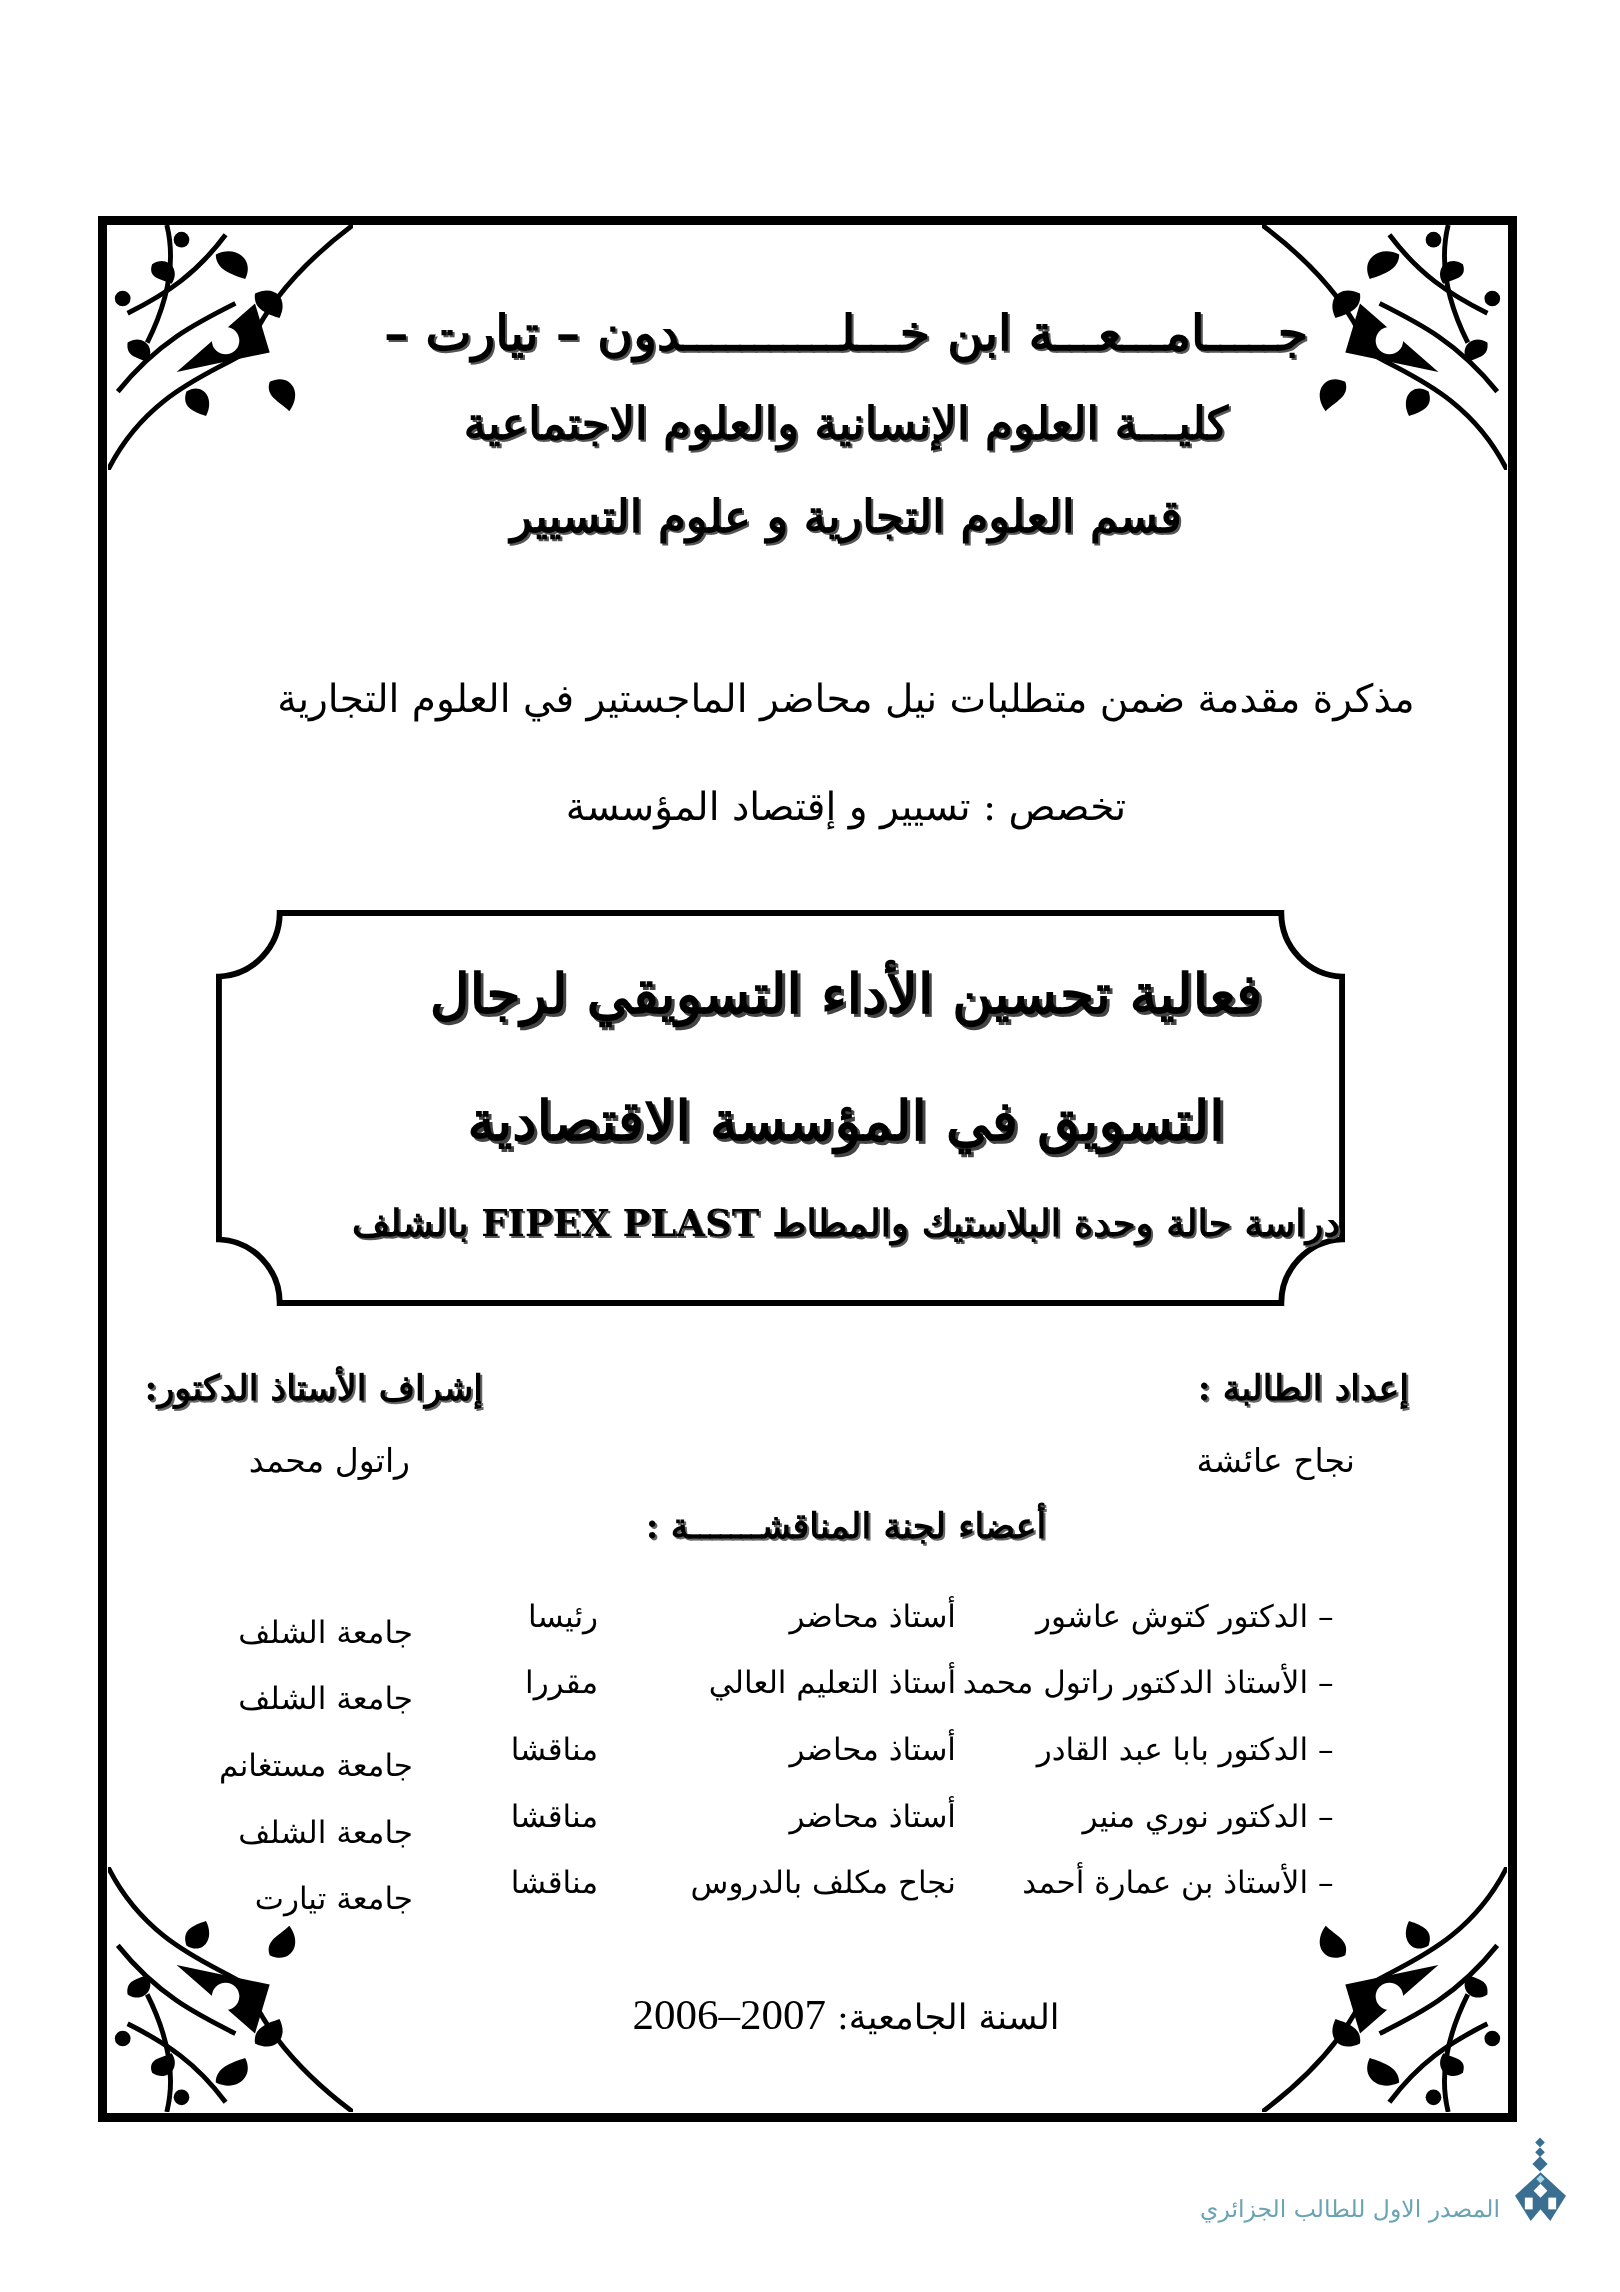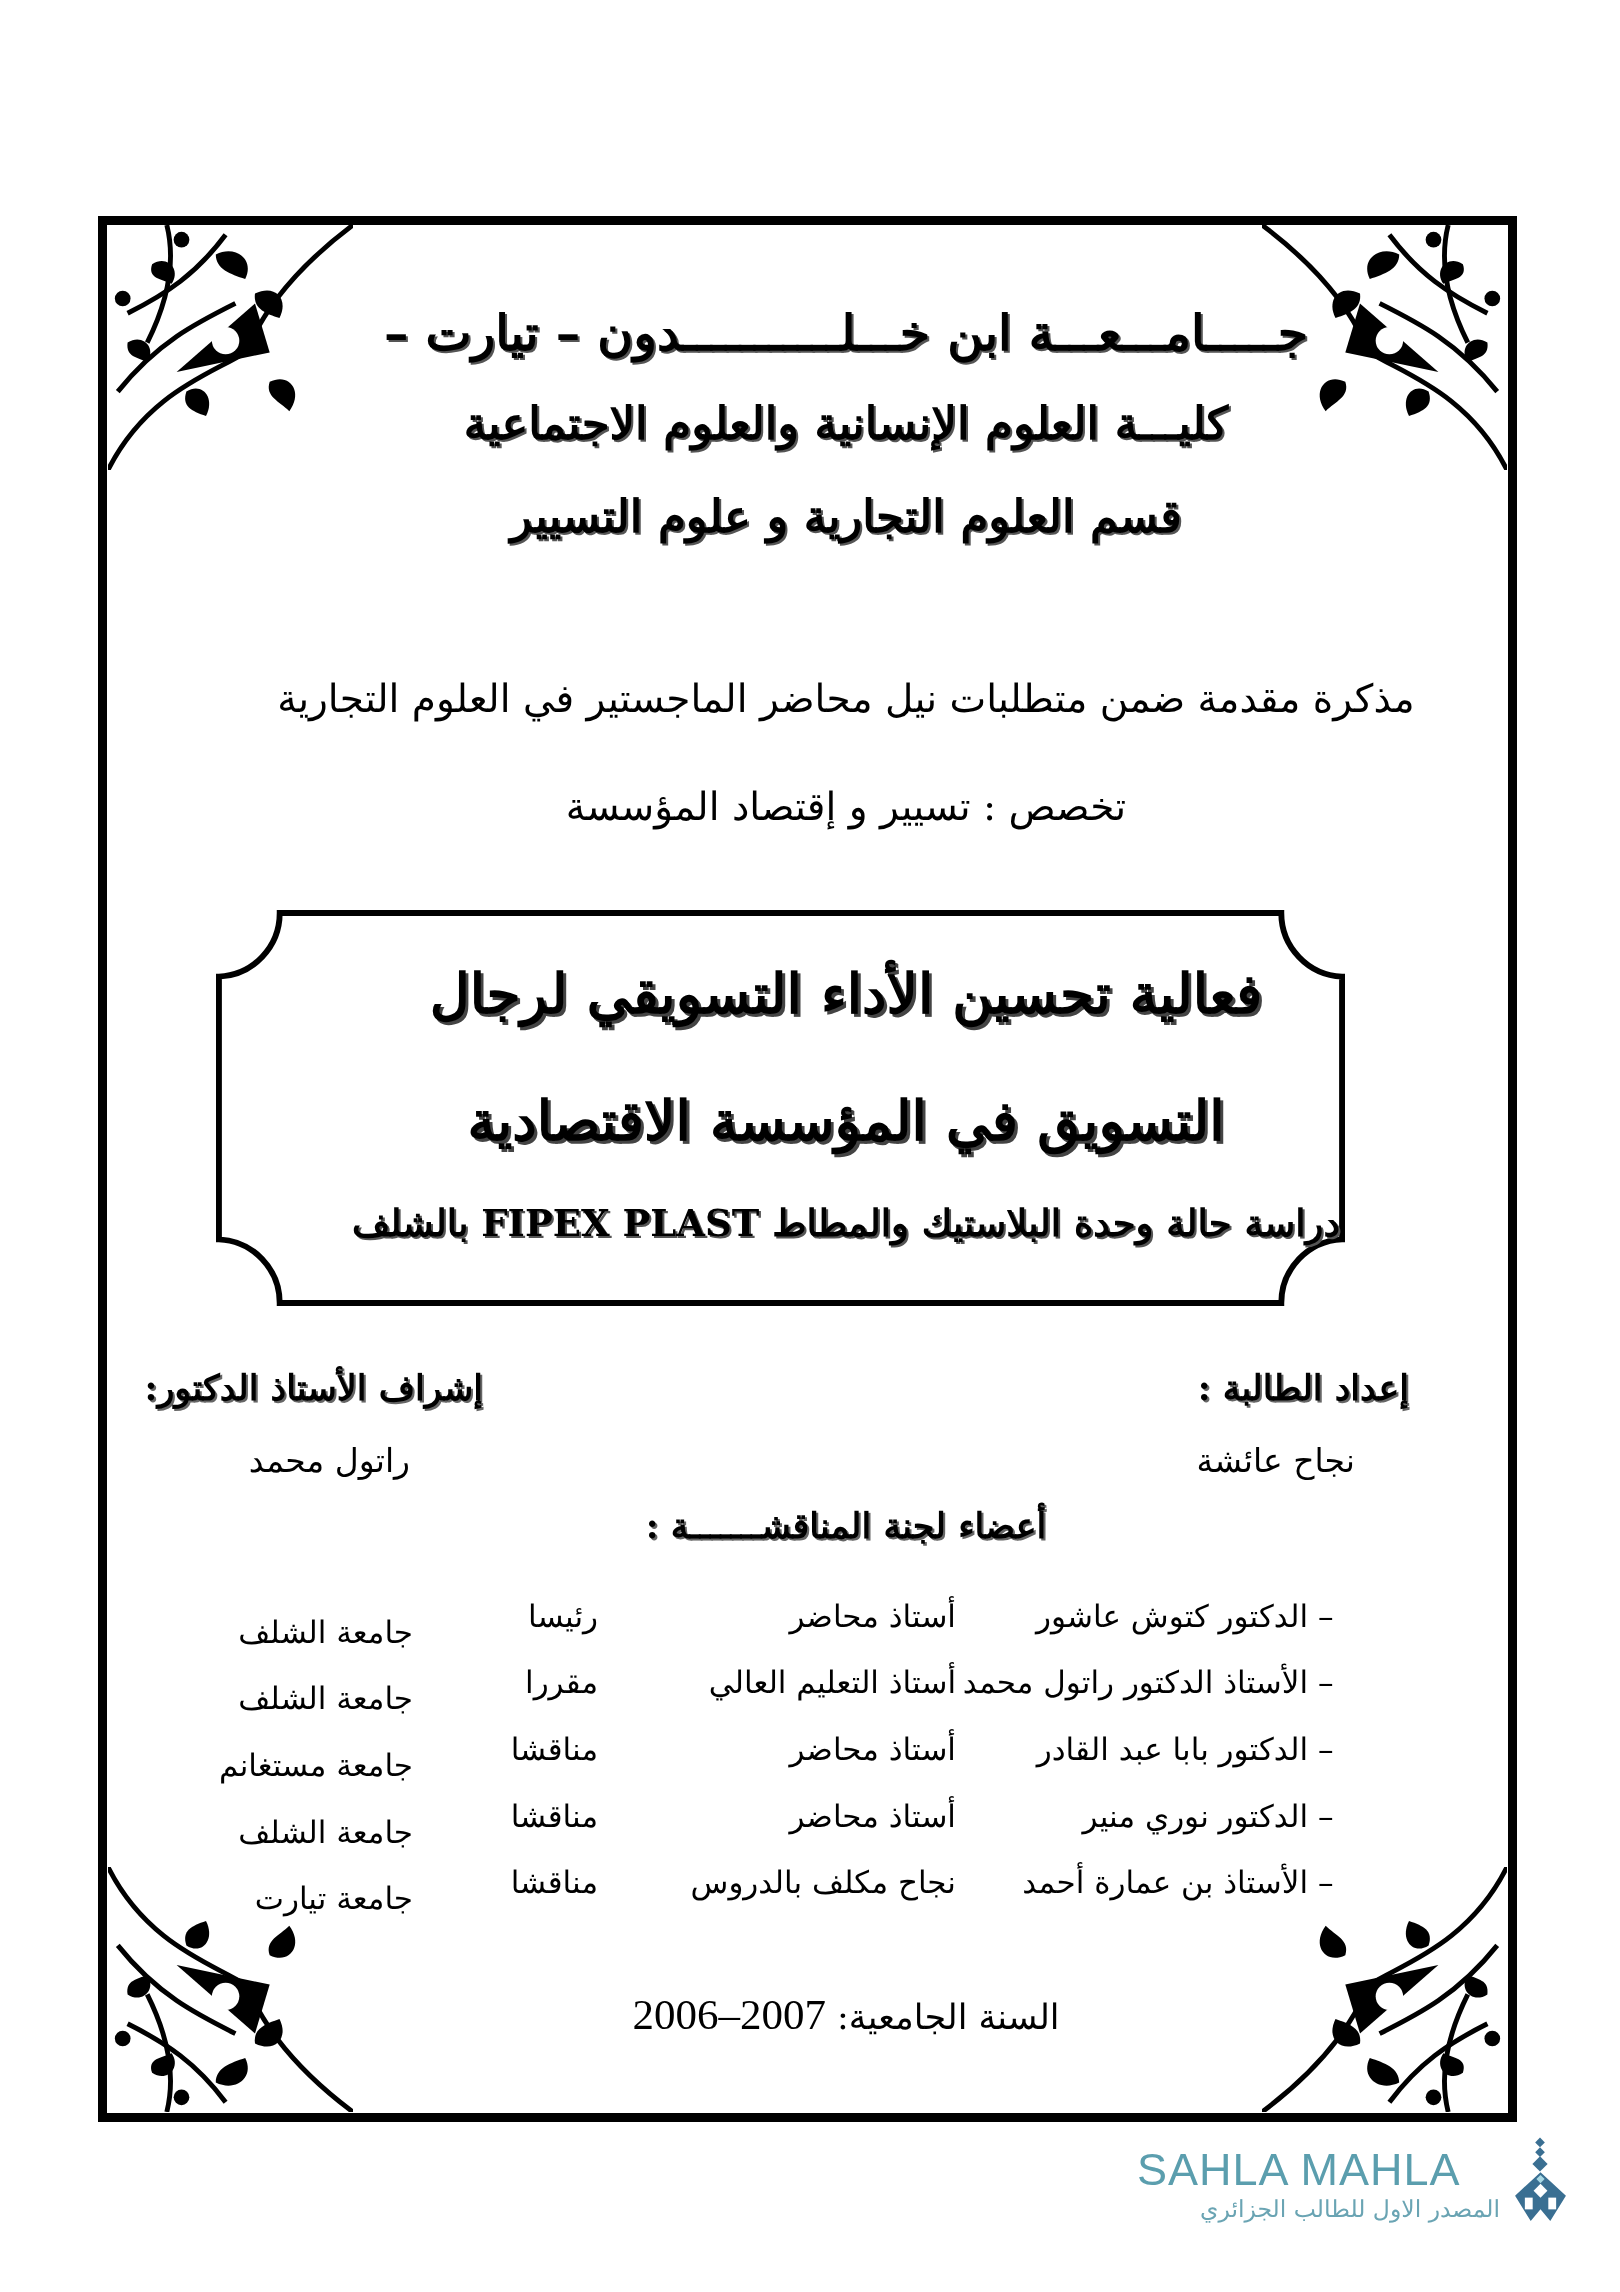--- a/index.html
+++ b/index.html
@@ -198,21 +198,20 @@
   <span class="col-uni">جامعة تيارت</span>
 </div>
 
 <div class="center-line year">
   <span class="label">السنة الجامعية:</span>
   <span> </span>
   <span class="num" dir="ltr">2006–2007</span>
 </div>
 
 <div class="logo">
-  <div class="brand">SAHLA MAHLA</div>
   <div class="tag">المصدر الاول للطالب الجزائري</div>
   <div class="mark">
     <svg viewBox="0 0 60 90" width="59" height="88">
       <g fill="#3a6f92">
         <rect x="26" y="2" width="7" height="7" transform="rotate(45 29.5 5.5)"></rect>
         <rect x="26" y="12" width="7" height="7" transform="rotate(45 29.5 15.5)"></rect>
         <rect x="24" y="22" width="11" height="11" transform="rotate(45 29.5 27.5)"></rect>
         <path d="M30 36 L56 60 L40 86 L30 74 L20 86 L4 60 Z"></path>
       </g>
       <g fill="#ffffff">

